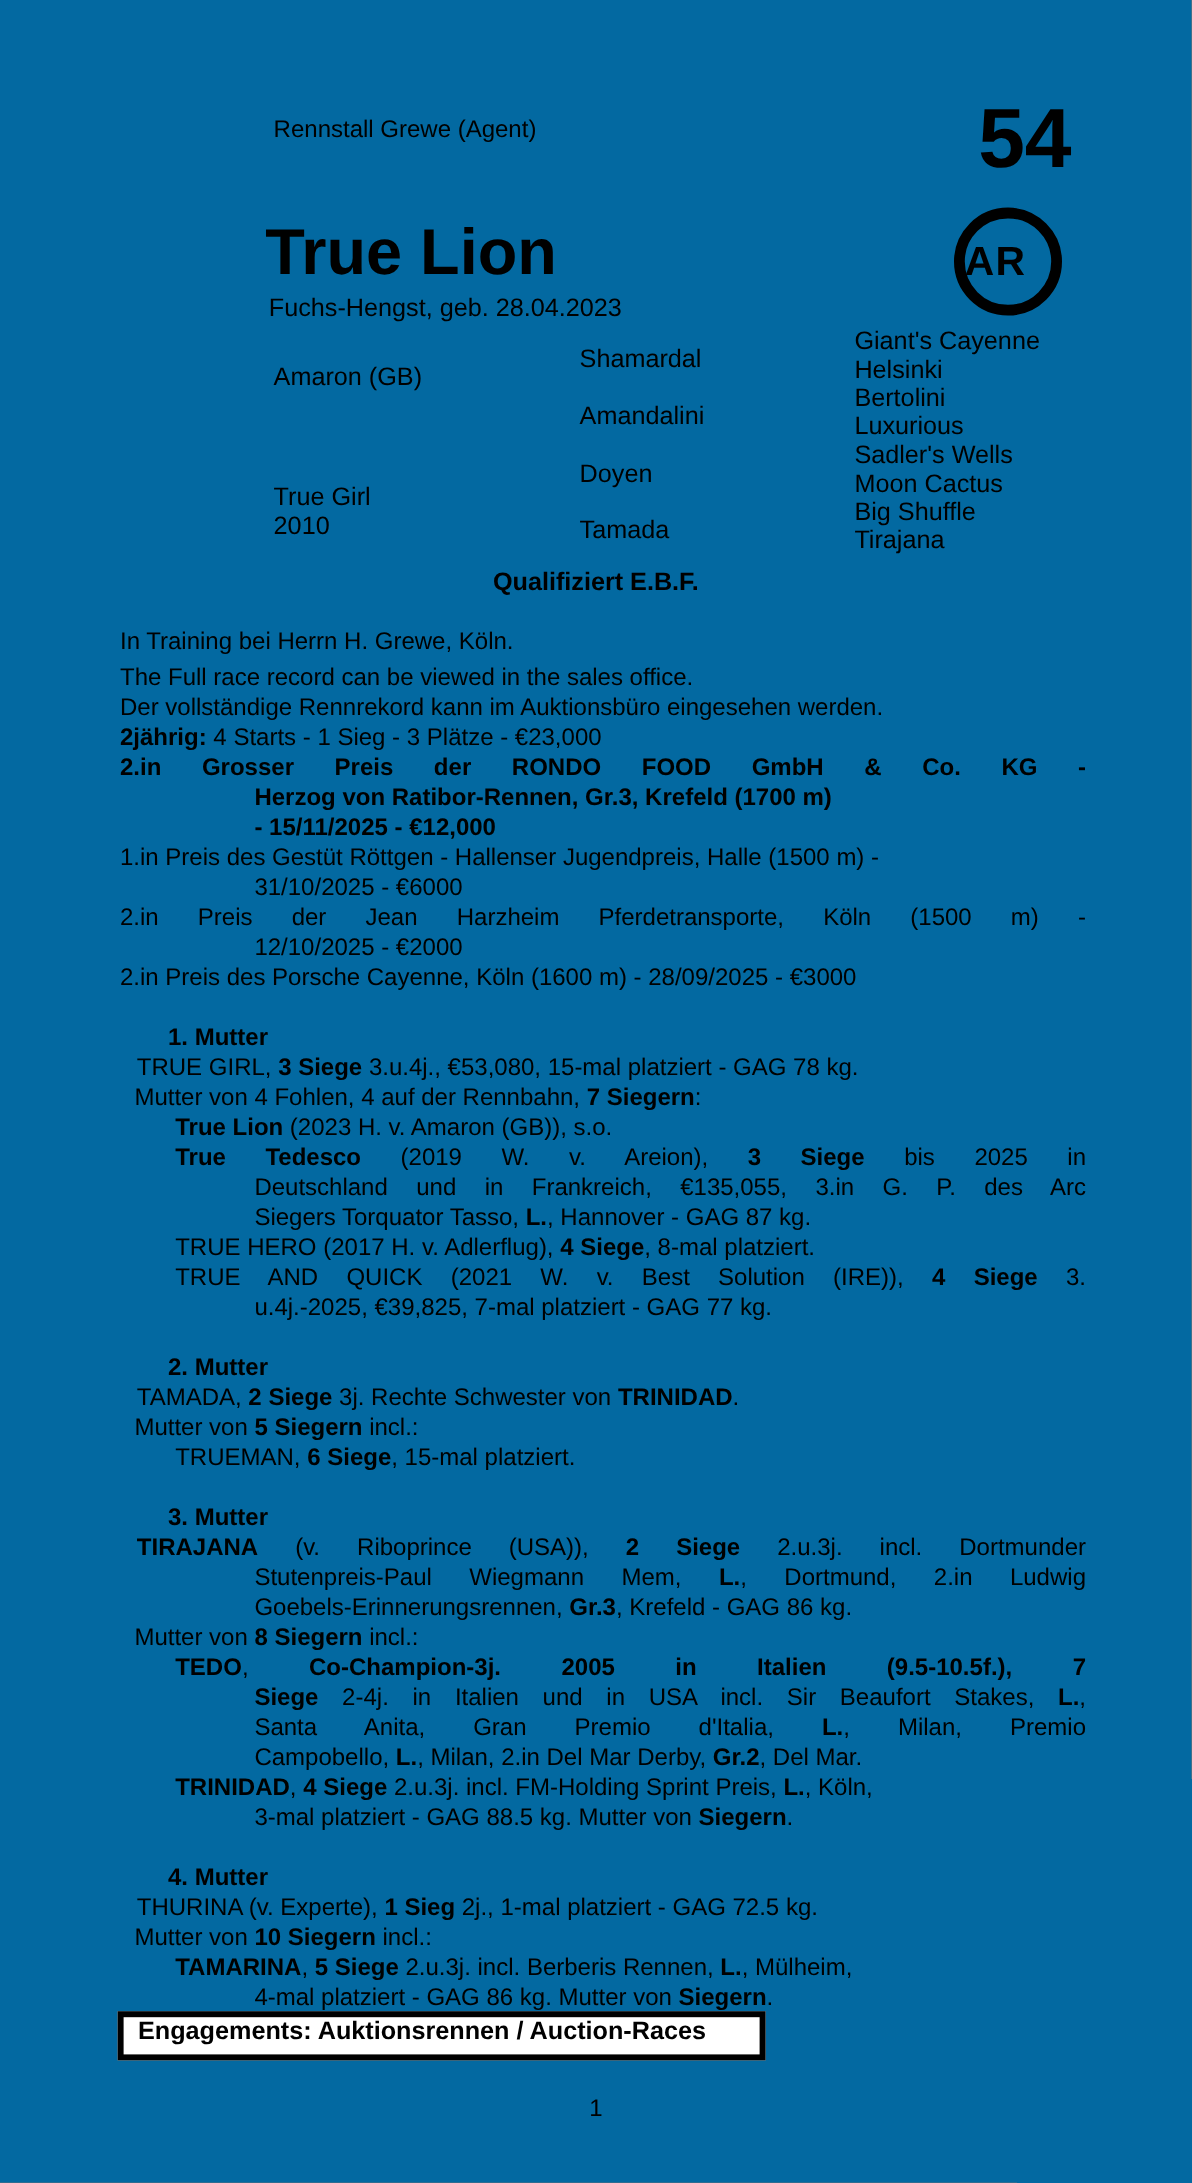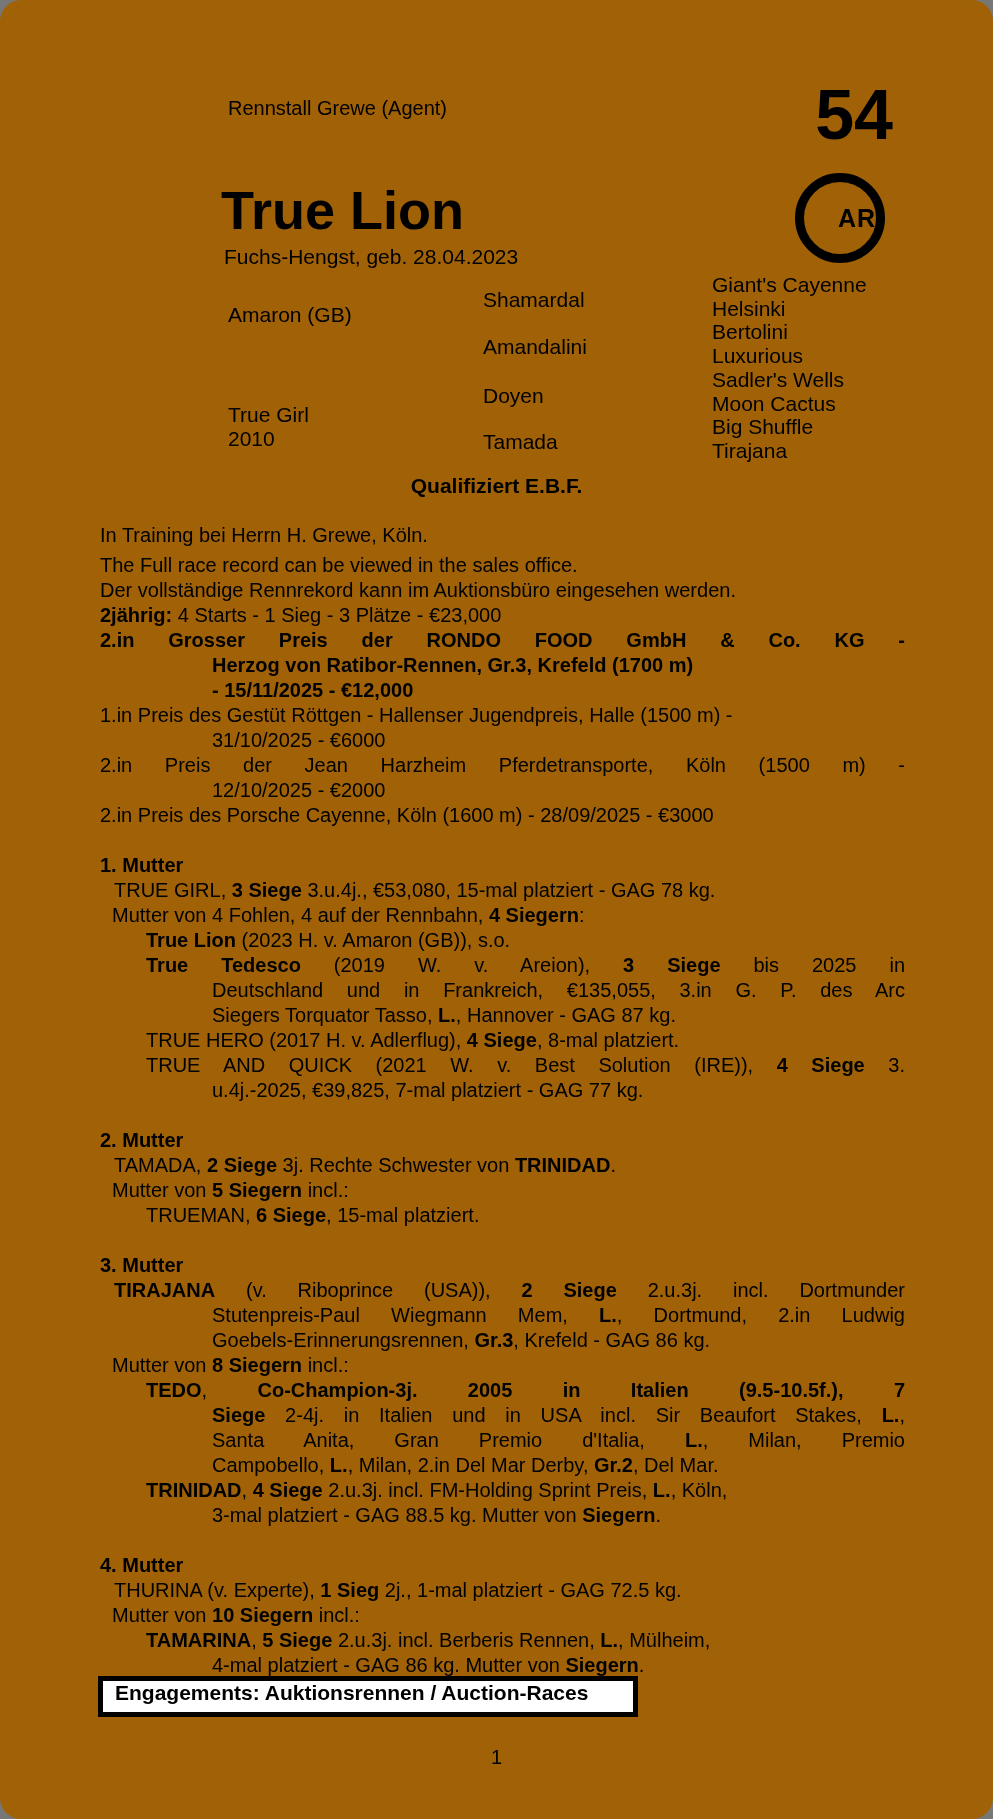--- a/index.html
+++ b/index.html
@@ -1,55 +1,54 @@
 <!DOCTYPE html>
 <html><head>
 <meta charset="utf-8">
 <style>
   html,body{margin:0;padding:0;background:#777;}
   #page{
     position:relative;
     width:993px;height:1819px;
-    background:#a16207;
+    background:#0369a1;
     font-family:"Liberation Sans", sans-serif;
     color:#000;
     overflow:hidden;
-    border-radius:21px;
   }
   
   .consignor{position:absolute;left:228px;top:96px;font-size:20px;line-height:25px;}
   .lot-number{position:absolute;right:100px;top:80px;font-size:70px;line-height:70px;font-weight:bold;}
   .horse-name{position:absolute;left:221px;top:183px;font-size:54px;line-height:54px;font-weight:bold;}
   .horse-desc{position:absolute;left:224px;top:244px;font-size:21px;line-height:25px;}
   .ar-badge{
     position:absolute;left:795px;top:173px;width:90px;height:90px;
     border:9px solid #000;border-radius:50%;box-sizing:border-box;
-    display:flex;align-items:center;justify-content:flex-end;
-    font-size:25px;font-weight:bold;letter-spacing:1px;
+    display:flex;align-items:center;justify-content:flex-start;
+    font-size:34px;font-weight:bold;letter-spacing:1px;
   }
   
   .ped-sire{position:absolute;left:228px;top:303px;font-size:21px;}
   .ped-dam{position:absolute;left:228px;top:403px;font-size:21px;line-height:24px;}
   .ped-g2{position:absolute;left:483px;font-size:21px;}
   .ped-g3{position:absolute;left:712px;top:273px;font-size:21px;line-height:23.7px;}
   .qualification{position:absolute;left:0;top:474px;width:993px;text-align:center;font-size:21px;font-weight:bold;}
   
   #body-text{
     position:absolute;left:100px;top:523px;width:805px;
     font-size:20px;line-height:25px;
   }
   .ln{white-space:nowrap;}
   .ln.just{white-space:normal;text-align:justify;text-align-last:justify;}
   .ln.i1{padding-left:112px;}
   .ln.dam{padding-left:14px;}
   .ln.mv{padding-left:12px;}
   .ln.off{padding-left:46px;}
   .race{margin-top:5px;}
   .section{margin-top:25px;}
-  .sec-head{font-weight:bold;}
+  .sec-head{font-weight:bold;margin-left:40px;}
   
   .engagements-box{
     position:absolute;left:98px;top:1676px;width:540px;height:41px;
     box-sizing:border-box;border:5px solid #000;background:#fff;
     display:flex;align-items:flex-start;
     padding-left:12px;font-size:21px;font-weight:bold;white-space:nowrap;
   }
   .page-number{position:absolute;left:0;top:1746px;width:993px;text-align:center;font-size:20px;}
 </style>
 </head>
@@ -99,21 +98,21 @@
         <div class="ln">1.in Preis des Gestüt Röttgen - Hallenser Jugendpreis, Halle (1500 m) -</div>
         <div class="ln i1">31/10/2025 - €6000</div>
         <div class="ln just">2.in Preis der Jean Harzheim Pferdetransporte, Köln (1500 m) -</div>
         <div class="ln i1">12/10/2025 - €2000</div>
         <div class="ln">2.in Preis des Porsche Cayenne, Köln (1600 m) - 28/09/2025 - €3000</div>
       </div>
     <div>
         <div class="section">
           <div class="ln sec-head">1. Mutter</div>
           <div class="ln dam">TRUE GIRL, <b>3 Siege</b> 3.u.4j., €53,080, 15-mal platziert - GAG 78 kg.</div>
-          <div class="ln mv">Mutter von 4 Fohlen, 4 auf der Rennbahn, <b>4 Siegern</b>:</div>
+          <div class="ln mv">Mutter von 4 Fohlen, 4 auf der Rennbahn, <b>7 Siegern</b>:</div>
           <div class="ln off"><b>True Lion</b> (2023 H. v. Amaron (GB)), s.o.</div>
           <div class="ln off just"><b>True Tedesco</b> (2019 W. v. Areion), <b>3 Siege</b> bis 2025 in</div>
           <div class="ln i1 just">Deutschland und in Frankreich, €135,055, 3.in G. P. des Arc</div>
           <div class="ln i1">Siegers Torquator Tasso, <b>L.</b>, Hannover - GAG 87 kg.</div>
           <div class="ln off">TRUE HERO (2017 H. v. Adlerflug), <b>4 Siege</b>, 8-mal platziert.</div>
           <div class="ln off just">TRUE AND QUICK (2021 W. v. Best Solution (IRE)), <b>4 Siege</b> 3.</div>
           <div class="ln i1">u.4j.-2025, €39,825, 7-mal platziert - GAG 77 kg.</div>
         </div>
         <div class="section">
           <div class="ln sec-head">2. Mutter</div>

